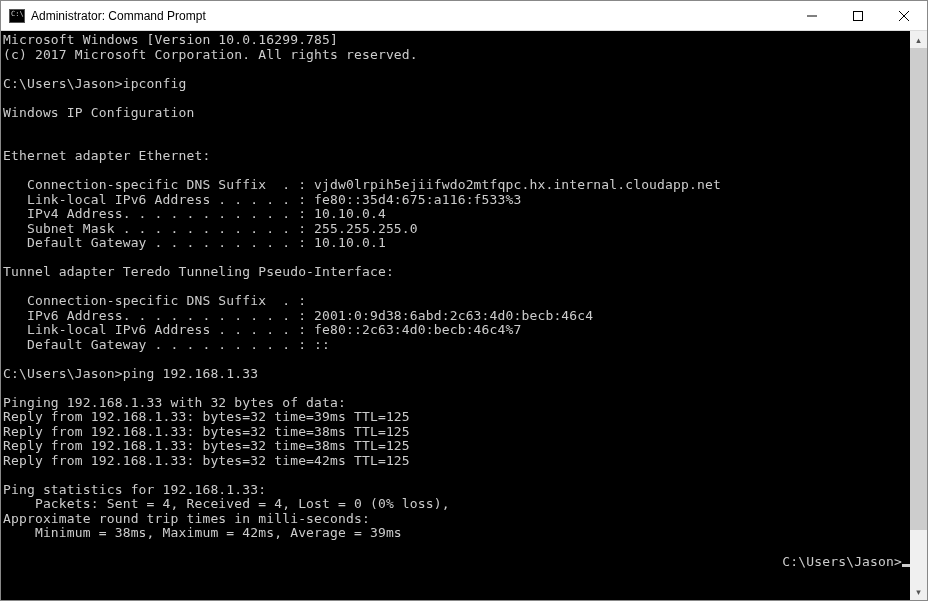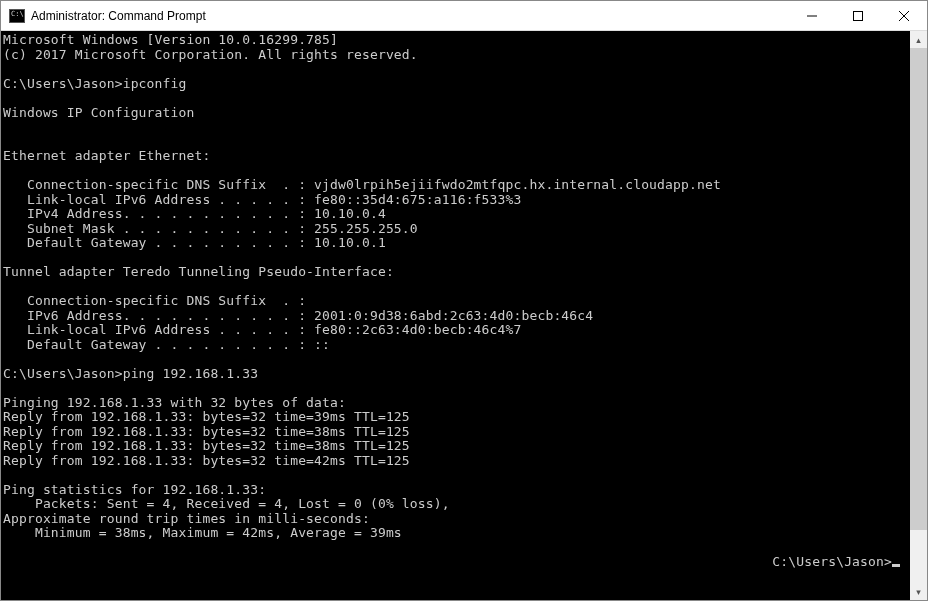--- a/index.html
+++ b/index.html
@@ -70,21 +70,21 @@
     }
     .win-btn svg { pointer-events: none; }
     .terminal-container {
       flex: 1;
       display: flex;
       background: #000000;
       overflow: hidden;
     }
     .terminal {
       flex: 1;
-      padding: 2px 10px 2px 2px;
+      padding: 2px 0 2px 2px;
       font-family: Consolas, "Lucida Console", monospace;
       font-size: 13px;
       line-height: 14.5px;
       color: #cccccc;
       white-space: pre;
       overflow: hidden;
       letter-spacing: 0.15px;
     }
     .scrollbar {
       width: 17px;

